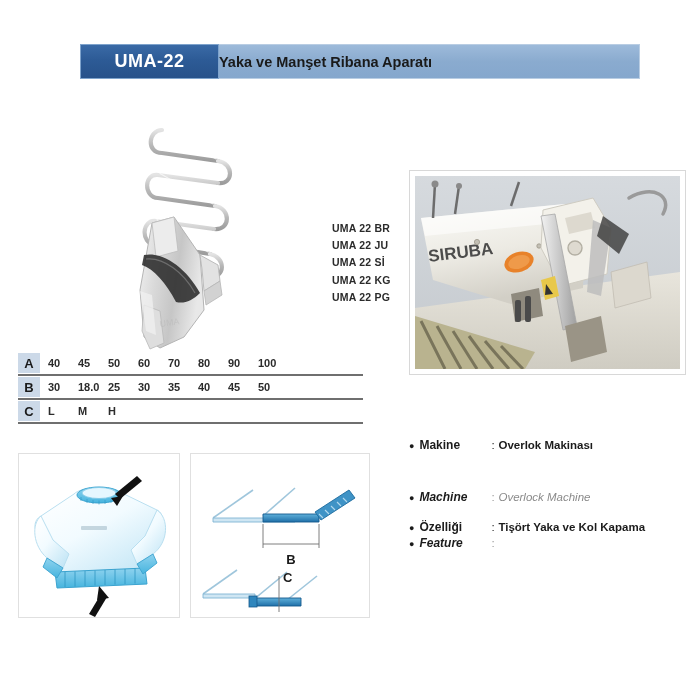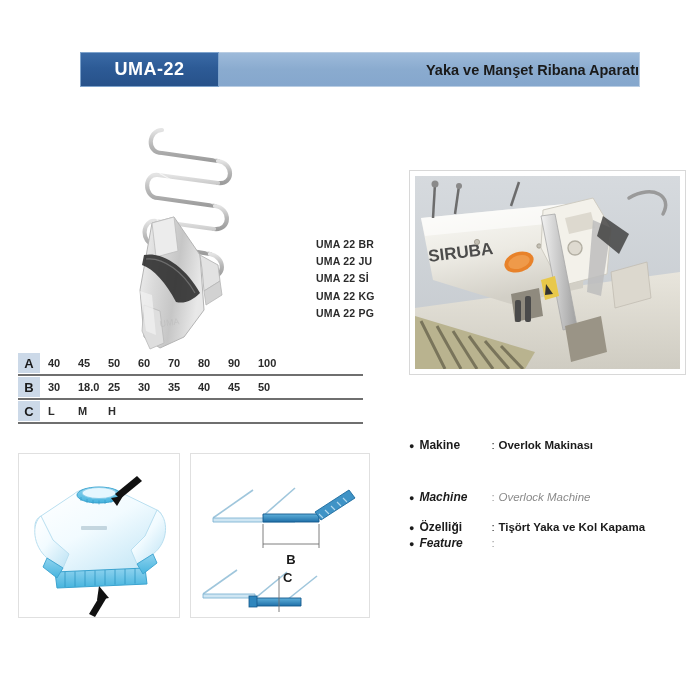--- a/index.html
+++ b/index.html
@@ -7,43 +7,43 @@
     width:700px;height:700px;
     background:#ffffff;
     font-family:"Liberation Sans", sans-serif;
     position:relative;
     overflow:hidden;
     color:#231f20;
   }
   .sheet{position:absolute;inset:0;}
 
   
-  .header{position:absolute;left:80px;top:52px;width:560px;height:35px;display:flex;}
+  .header{position:absolute;left:80px;top:44px;width:560px;height:35px;display:flex;}
   .code-badge{
     width:139px;height:35px;box-sizing:border-box;
     background:linear-gradient(180deg,#3a6aa6 0%,#2d5b96 45%,#27528a 100%);
     border:1px solid #7ea3cc;
     display:flex;align-items:center;justify-content:center;
   }
   .code-badge span{
     color:#ffffff;font-size:18px;font-weight:bold;letter-spacing:0.5px;
   }
   .title-bar{
     flex:1;height:35px;box-sizing:border-box;
     background:linear-gradient(180deg,#9dbada 0%,#8aabcf 50%,#85a7cd 100%);
     border:1px solid #b9cde3;border-left:none;
-    display:flex;align-items:center;justify-content:flex-end;
+    display:flex;align-items:center;justify-content:flex-start;
   }
   .title-bar span{font-size:14.5px;font-weight:bold;color:#1a1a1a;}
 
   
   .product-photo{position:absolute;left:100px;top:105px;width:150px;height:245px;}
 
   
-  .variant-list{position:absolute;left:316px;top:220px;width:100px;margin-top:16px;}
+  .variant-list{position:absolute;left:332px;top:220px;width:100px;}
   .variant-list div{
     font-size:10.5px;font-weight:bold;color:#2b2b2b;
     line-height:17.2px;letter-spacing:0.2px;white-space:nowrap;
   }
 
   
   .machine-photo{
     position:absolute;left:409px;top:170px;width:277px;height:205px;
     box-sizing:border-box;background:#ffffff;
     border:1px solid #d8d8d8;padding:5px;

